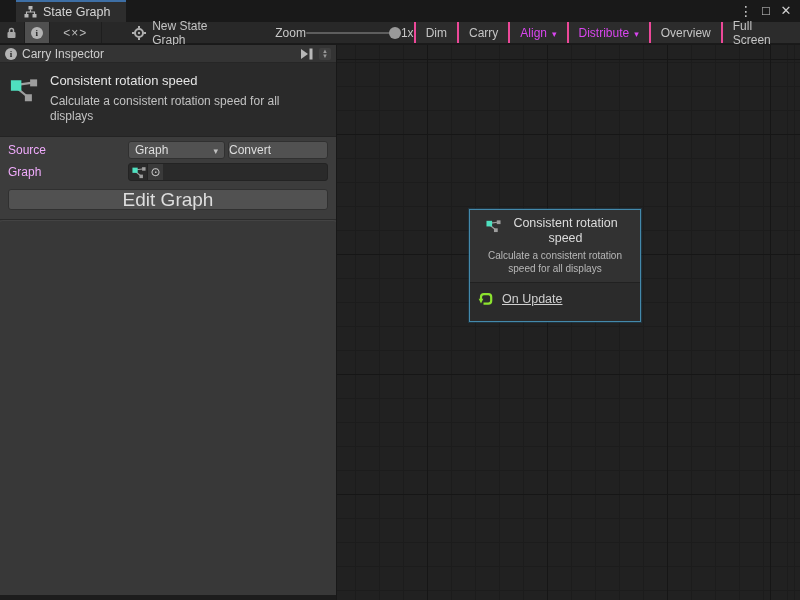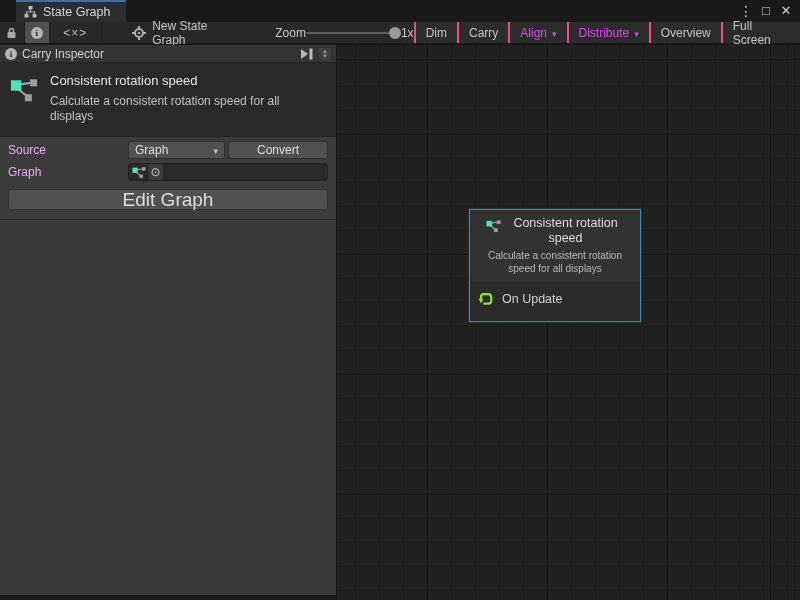--- a/index.html
+++ b/index.html
@@ -57,21 +57,21 @@
   .insp-desc-title { color:#e4e4e4; font-size:13px; margin-bottom:6px; }
   .insp-desc-text { color:#c2c2c2; font-size:12px; line-height:15px; max-width:230px; }
 
   .insp-row { display:flex; align-items:center; height:18px; margin:4px 8px 0 8px; flex:0 0 18px; }
   .insp-row:first-of-type { margin-top:9px; }
   .insp-label { width:120px; color:#f0abfc; }
   .ctrl { background:#515151; border:1px solid #303030; border-radius:3px; height:18px;
           display:flex; align-items:center; color:#dedede; }
   .dropdown { width:97px; padding:0 6px; justify-content:space-between; margin-right:3px; }
   .dropdown .dd-arrow { color:#c0c0c0; }
-  .convert-btn { flex:1 1 auto; justify-content:center; }
+  .convert-btn { flex:1 1 auto; }
   .objfield { flex:1 1 auto; background:#2a2a2a; border:1px solid #232323; border-radius:3px; height:18px;
               display:flex; align-items:center; padding-left:3px; overflow:hidden; color:#d2d2d2; }
   .objfield .val { flex:1 1 auto; white-space:nowrap; overflow:hidden; }
   .picker { flex:0 0 16px; height:100%; display:flex; align-items:center; justify-content:center;
             background:#3a3a3a; border-left:1px solid #232323; color:#cfcfcf; font-size:12px; }
   .edit-btn { margin:8px 8px 0 8px; height:21px; justify-content:center; font-size:19px; flex:0 0 21px; }
   .insp-divider { height:1px; background:#2a2a2a; margin-top:9px; flex:0 0 1px; }
   .insp-empty { flex:1 1 auto; background:#383838; border-top:1px solid #434343; border-radius:3px 3px 0 0; }
   .insp-bottom { flex:0 0 5px; background:#1c1c1c; }
 
@@ -85,21 +85,21 @@
     background-position:-30px 0, 0 15px, -6px 0, 0 15px; }
 
   .node { position:absolute; left:132px; top:164px; width:172px; height:113px;
           border:1px solid #4489ab; background:#2b2b2b; box-shadow:0 0 0 1px rgba(28,90,120,.35);
           display:flex; flex-direction:column; }
   .node-header { background:#323232; border-bottom:1px solid #212121; padding:6px 4px 7px 4px; text-align:center; }
   .node-title-row { display:flex; align-items:flex-start; justify-content:center; gap:6px; }
   .node-title { color:#dcdcdc; font-size:12.5px; line-height:15px; max-width:118px; }
   .node-desc { color:#b8b8b8; font-size:10px; line-height:13px; margin-top:3px; padding:0 4px; }
   .node-body { flex:1 1 auto; }
-  .node-event-row { display:flex; align-items:center; gap:8px; padding:8px 0 0 8px; color:#cfcfcf; font-size:12.5px; }
+  .node-event-row { display:flex; align-items:center; gap:8px; padding:8px 0 0 8px; color:#cfcfcf; font-size:12.5px;text-decoration:underline; }
 
   svg { display:block; }
 </style>
 </head>
 <body>
 
 <div class="window">
 
   <div class="titlebar">
     <div class="tab">

